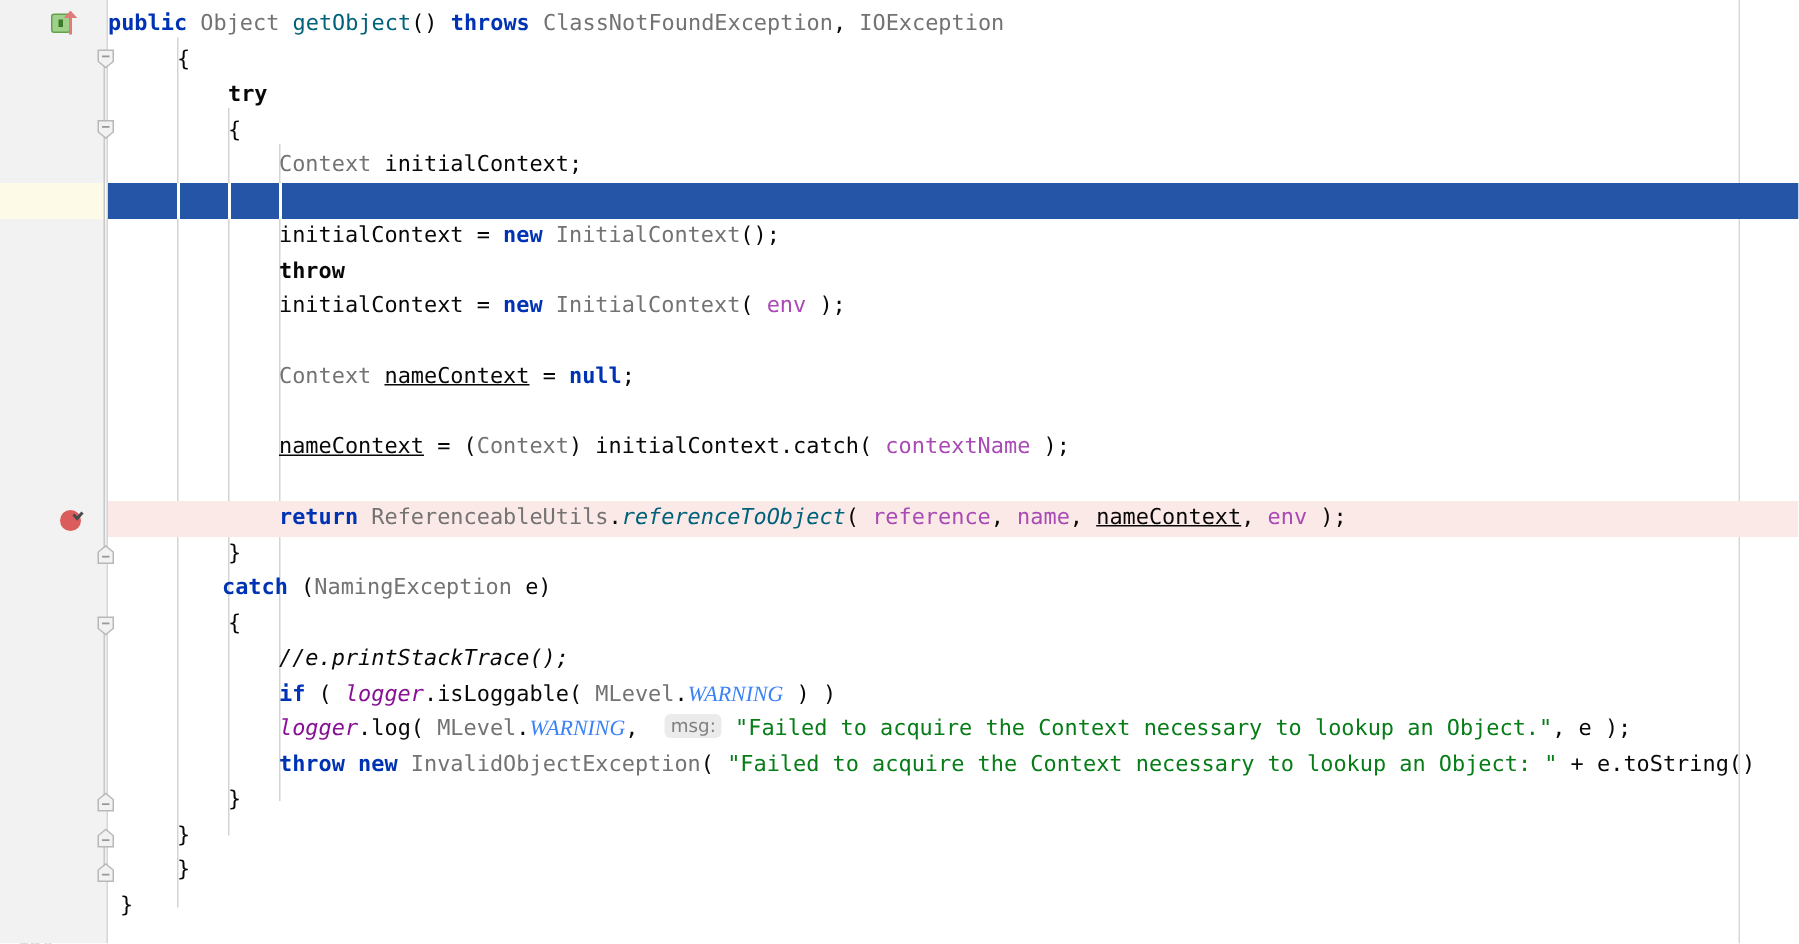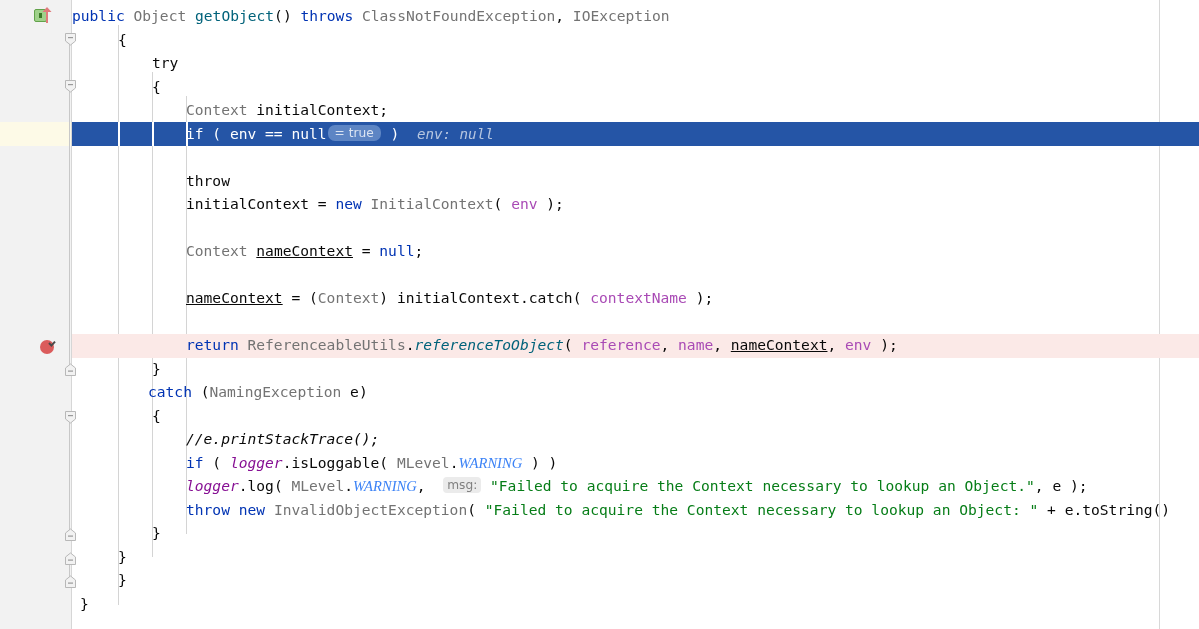--- a/index.html
+++ b/index.html
@@ -105,21 +105,21 @@
     width: 1.5px;
     height: 23.5px;
     background: #ffffff;
     z-index: 2;
   }
 
   .row.exec .code, .row.exec .lineno { color: #ffffff; }
   .row.exec .lineno { color: #b9b097; }
 
   
-  .kw   { color: #0033b3; }
+  .kw   { color: #0033b3; font-weight: bold; }
   .typ  { color: #737373; }
   .mth  { color: #00627a; }
   .mthi { color: #00627a; font-style: italic; }
   .par  { color: #a94ab5; }
   .fld  { color: #080808; text-decoration: underline; }
   .str  { color: #067d17; }
   .cmt  { color: #8c8c8c; font-style: italic; }
   .stat { color: #871094; font-style: italic; }
   .sfld { color: #3b82f6; font-style: italic; font-family: Liberation Serif, serif; }
   .pln  { color: #080808; }
@@ -275,27 +275,24 @@
   <div class="row" style="top:74.5px;">
     <span class="lineno">107</span>
     <span class="code" style="left:152px;">{</span>
   </div>
 
   <div class="row" style="top:98px;">
     <span class="lineno">108</span>
     <span class="code" style="left:186px;"><span class="typ">Context</span> <span class="pln">initialContext</span><span class="pln">;</span></span>
   </div>
 
-  <div class="row exec" style="top:121.5px;">
-    <span class="lineno">109</span>
-    <span class="code" style="left:186px;"><span class="kw">if</span><span> ( </span><span>env</span><span> == </span><span>null</span><span class="chip">= true</span><span> )  </span><span class="hint">env: null</span></span>
-  </div>
 
   <div class="row" style="top:145px;">
     <span class="lineno">110</span>
+    <span class="code" style="left:186px;"><span class="pln">initialContext</span><span class="pln"> = </span><span class="kw">new</span> <span class="typ">InitialContext</span><span class="pln">();</span></span>
   </div>
 
   <div class="row" style="top:168.5px;">
     <span class="lineno">111</span>
     <span class="code kw" style="left:186px;">throw</span>
   </div>
 
   <div class="row" style="top:192px;">
     <span class="lineno">112</span>
     <span class="code" style="left:186px;"><span class="pln">initialContext</span><span class="pln"> = </span><span class="kw">new</span> <span class="typ">InitialContext</span><span class="pln">( </span><span class="par">env</span><span class="pln"> );</span></span>

